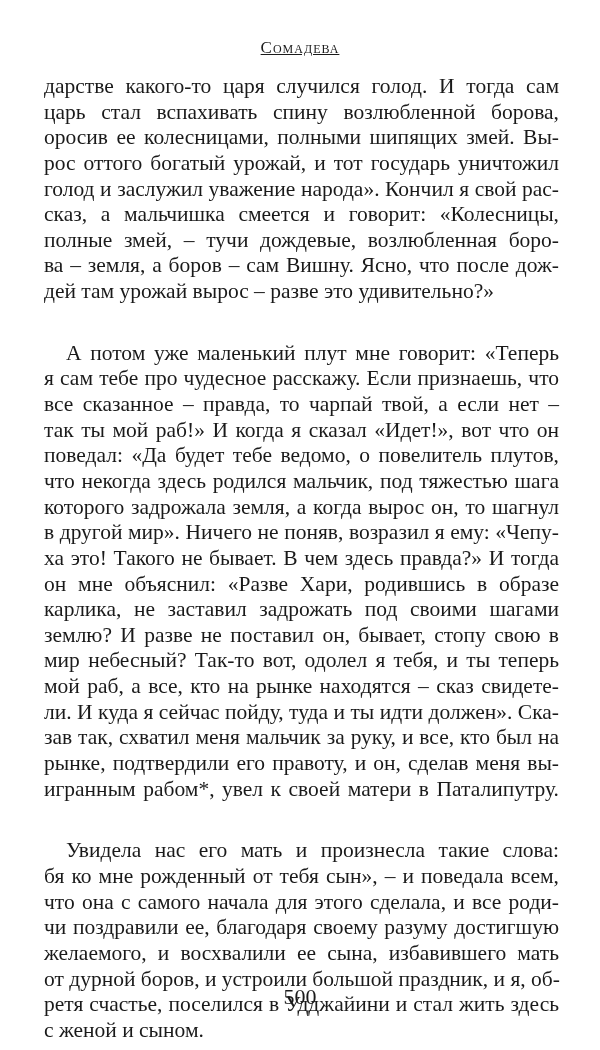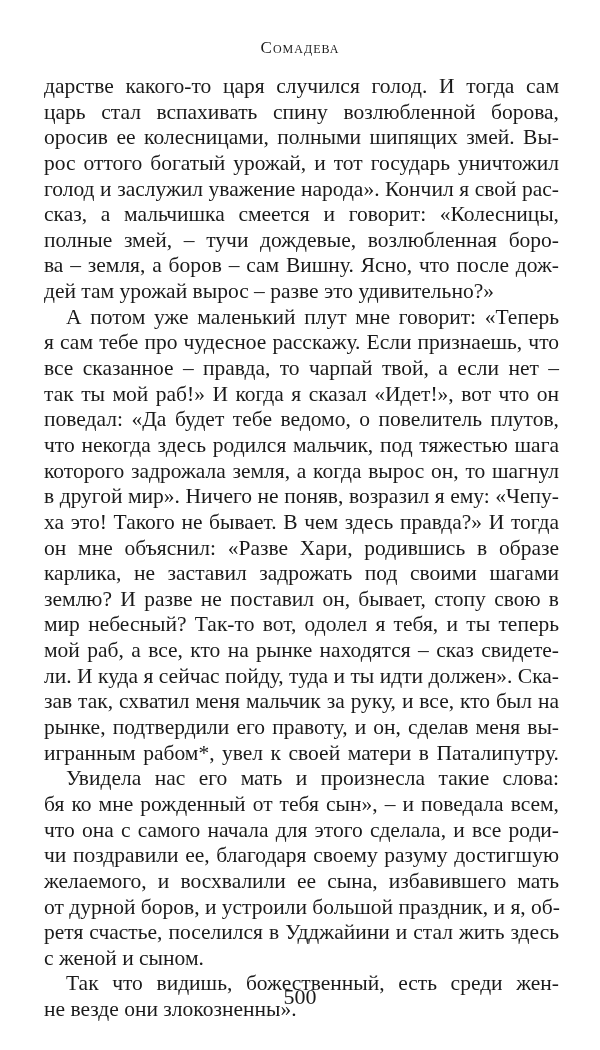--- a/index.html
+++ b/index.html
@@ -1,23 +1,23 @@
 <!DOCTYPE html>
 <html><head>
 <meta charset="utf-8">
 <style>
   html, body { margin:0; padding:0; background:#ffffff; }
   body { width:600px; height:1050px; position:relative; overflow:hidden; color:#1a1a1a; }
   .header { position:absolute; top:38px; left:0; width:600px; text-align:center;
-    font-family:"Liberation Serif", serif; font-size:17px; letter-spacing:1px; font-variant:small-caps; }
+    font-family:"Liberation Serif", serif; font-size:17px; letter-spacing:1px; font-variant:small-caps;text-decoration:underline; }
   .text { position:absolute; top:74px; left:44px; width:515px;
     font-family:"Liberation Serif", serif; font-size:21.5px; line-height:25.65px; }
   .line { display:block; white-space:nowrap; text-align:justify; text-align-last:justify; height:25.65px; }
   .line.last { text-align-last:left; }
-  .line.indent { padding-left:22px; }
+  .line.indent { padding-left:22px;margin-top:36px; }
   .pagenum { position:absolute; top:984px; left:0; width:600px; text-align:center;
     font-family:"Liberation Serif", serif; font-size:22px; }
 </style>
 </head>
 <body>
 
 <div class="header">Сомадева</div>
 
 <div class="text" id="body-text">
     <span class="line">дарстве какого-то царя случился голод. И тогда сам</span>

